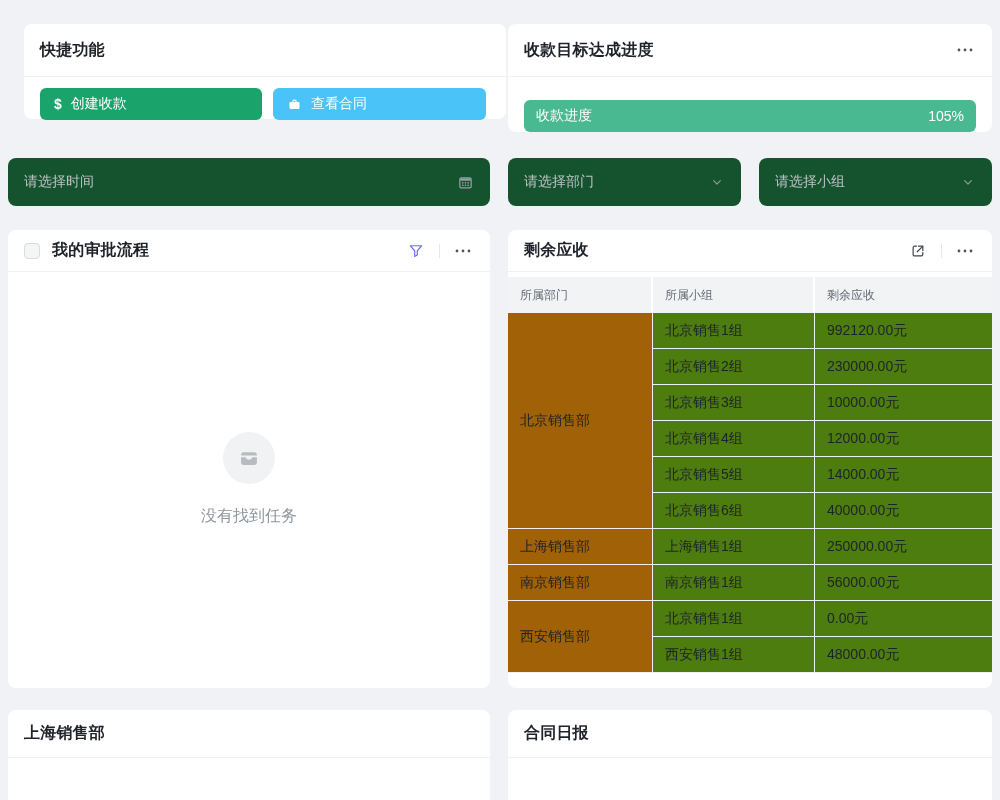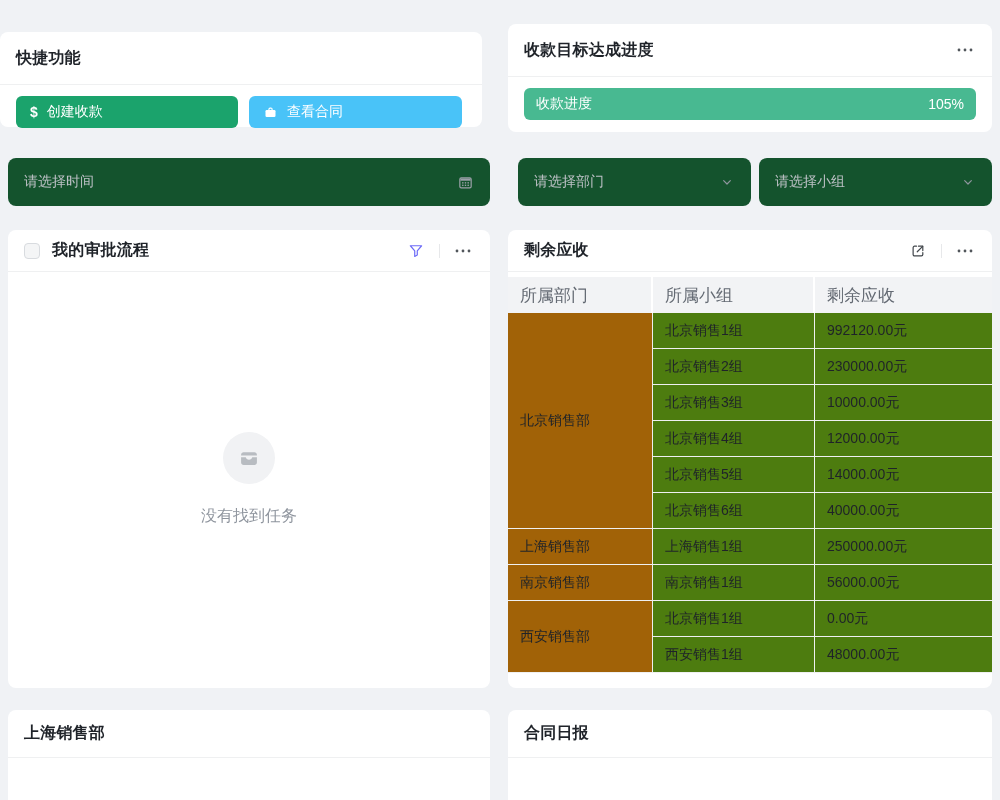--- a/index.html
+++ b/index.html
@@ -8,59 +8,59 @@
   .canvas { position:relative; width:1000px; height:800px; background:#f0f2f5; overflow:hidden; }
 
   .card { position:absolute; background:#fff; border-radius:8px; }
   .card-header { display:flex; align-items:center; padding:0 16px; border-bottom:1px solid #eff0f1; }
   .card-title { font-size:16px; font-weight:600; color:#1f2329; letter-spacing:.2px; }
   .header-actions { margin-left:auto; display:flex; align-items:center; gap:12px; }
   .vdivider { width:1px; height:14px; background:#e7e8ea; }
   .icon-btn { display:flex; align-items:center; justify-content:center; width:22px; height:22px; cursor:pointer; }
 
   
-  #card-quick { left:0; top:24px; width:482px; height:95px;margin-top:8px; }
+  #card-quick { left:24px; top:24px; width:482px; height:95px; }
   #card-progress { left:508px; top:24px; width:484px; height:108px; }
   #card-quick .card-header, #card-progress .card-header { height:53px; }
   .quick-body { display:flex; gap:11px; padding:11px 16px; }
   .action-btn { height:32px; border:none; border-radius:6px; color:#fff; font-size:14px;
     display:flex; align-items:center; justify-content:flex-start; padding:0 14px; gap:9px; cursor:pointer;
     font-family:inherit; }
   #btn-create { width:222px; }
   #btn-view { width:213px; }
   .btn-glyph { font-size:14px; font-weight:700; }
 
   .progress-body { padding:11px 16px; }
   .progress-bar { height:32px; border-radius:6px; display:flex; align-items:center;
-    justify-content:space-between; padding:0 12px; color:#fff; font-size:14px; }
+    justify-content:space-between; padding:0 12px; color:#fff; font-size:14px;margin-top:12px; }
 
   
   .picker { position:absolute; top:158px; height:48px; background:#14532d; border-radius:8px;
     display:flex; align-items:center; padding:0 16px; cursor:pointer; }
   #time-picker { left:8px; width:482px; }
-  #select-dept { left:508px; width:233px;margin-left:10px; }
+  #select-dept { left:508px; width:233px; }
   #select-group { left:759px; width:233px; }
   .placeholder { font-size:14px; color:#bcc0c5; flex:1; }
 
   
   #card-approval { left:8px; top:230px; width:482px; height:458px; }
   #card-receivables { left:508px; top:230px; width:484px; height:458px; }
   #card-approval .card-header, #card-receivables .card-header { height:42px;text-align:right; }
   .checkbox { width:16px; height:16px; border:1px solid #d8dbdf; background:#f4f5f6;
     border-radius:4px; margin-right:12px; cursor:pointer; flex:0 0 auto; }
 
   .empty-wrap { height:415px; display:flex; flex-direction:column; align-items:center; justify-content:center;text-align:center; }
   .empty-circle { width:52px; height:52px; border-radius:50%; background:#f1f2f4;
     display:flex; align-items:center; justify-content:center; }
   .empty-text { margin-top:22px; font-size:16px; color:#8f959e; }
 
   
   .rtable { width:100%; border-collapse:separate; border-spacing:0; margin-top:5px; table-layout:fixed; }
   .rtable th { background:#f2f3f5; height:36px; text-align:left; padding:0 12px;
-    font-size:17px; font-weight:400; color:#646a73; border-right:2px solid #fff; }
+    font-size:12px; font-weight:400; color:#646a73; border-right:2px solid #fff; }
   .rtable th:last-child { border-right:none; }
   .rtable td { height:36px; padding:0 12px; font-size:14px; color:#1f2329; background:#4d7c0f;
     border-bottom:1px solid #eff0f1; border-right:1px solid #eff0f1; }
   .rtable td:last-child { border-right:none; }
   .rtable td.dept { background:#a16207; }
 
   
   #card-payment-daily { left:8px; top:710px; width:482px; height:140px; }
   #card-contract-daily { left:508px; top:710px; width:484px; height:140px; }
   #card-payment-daily .card-header, #card-contract-daily .card-header { height:48px; }

